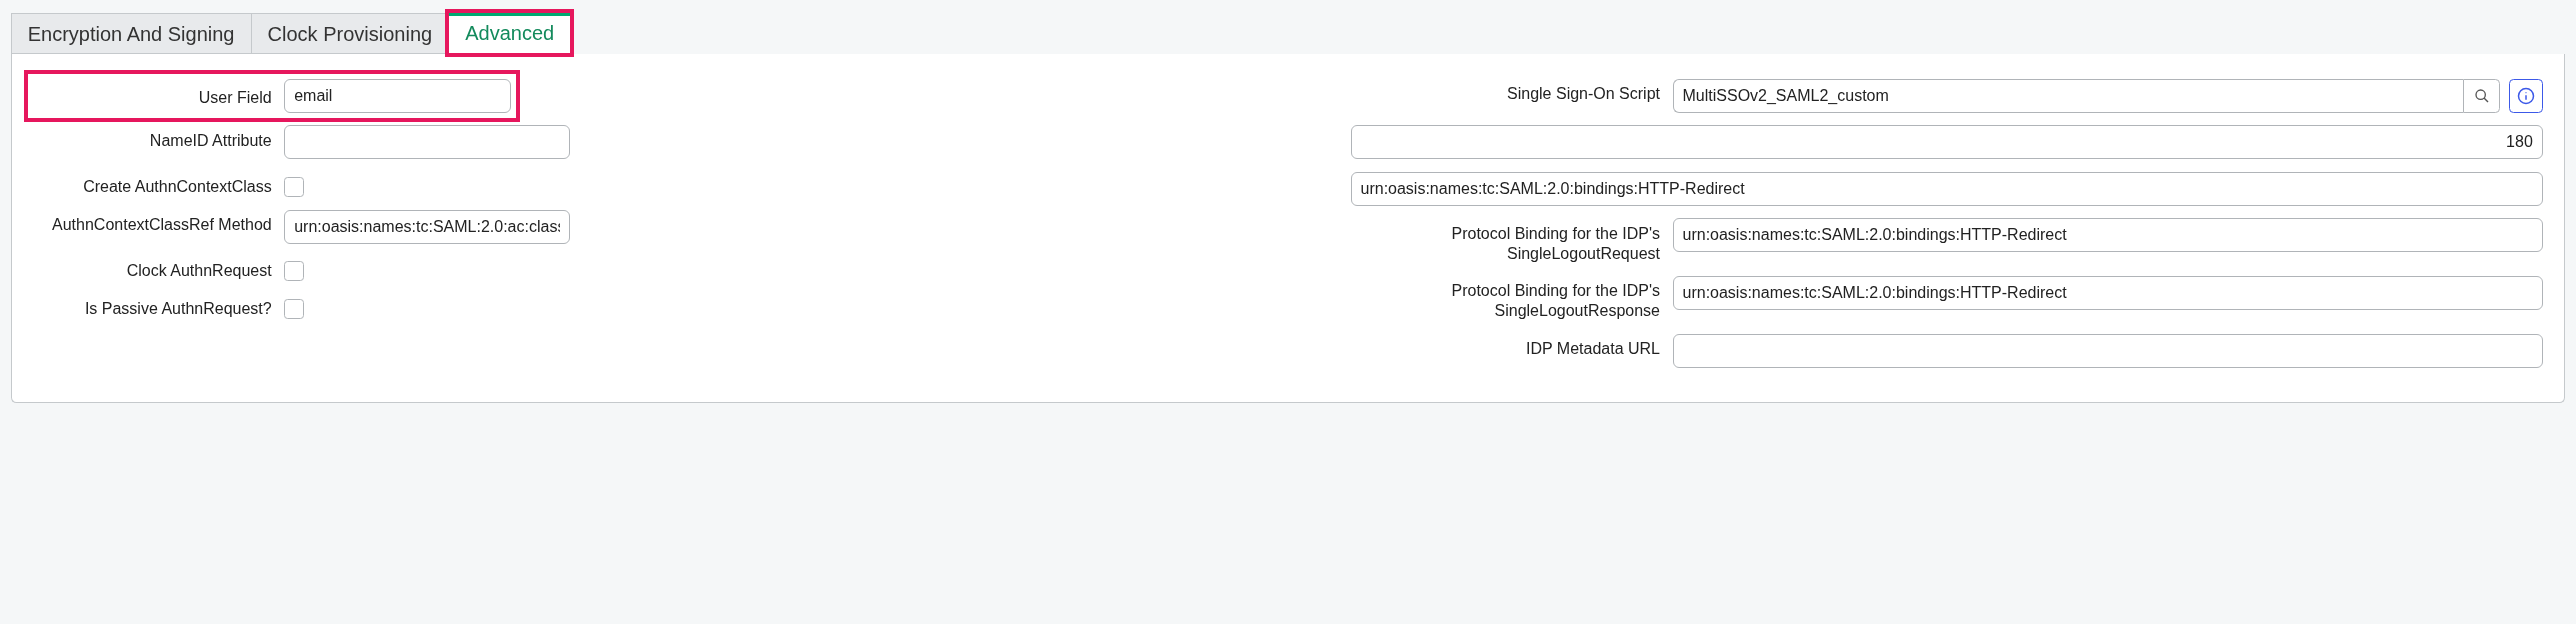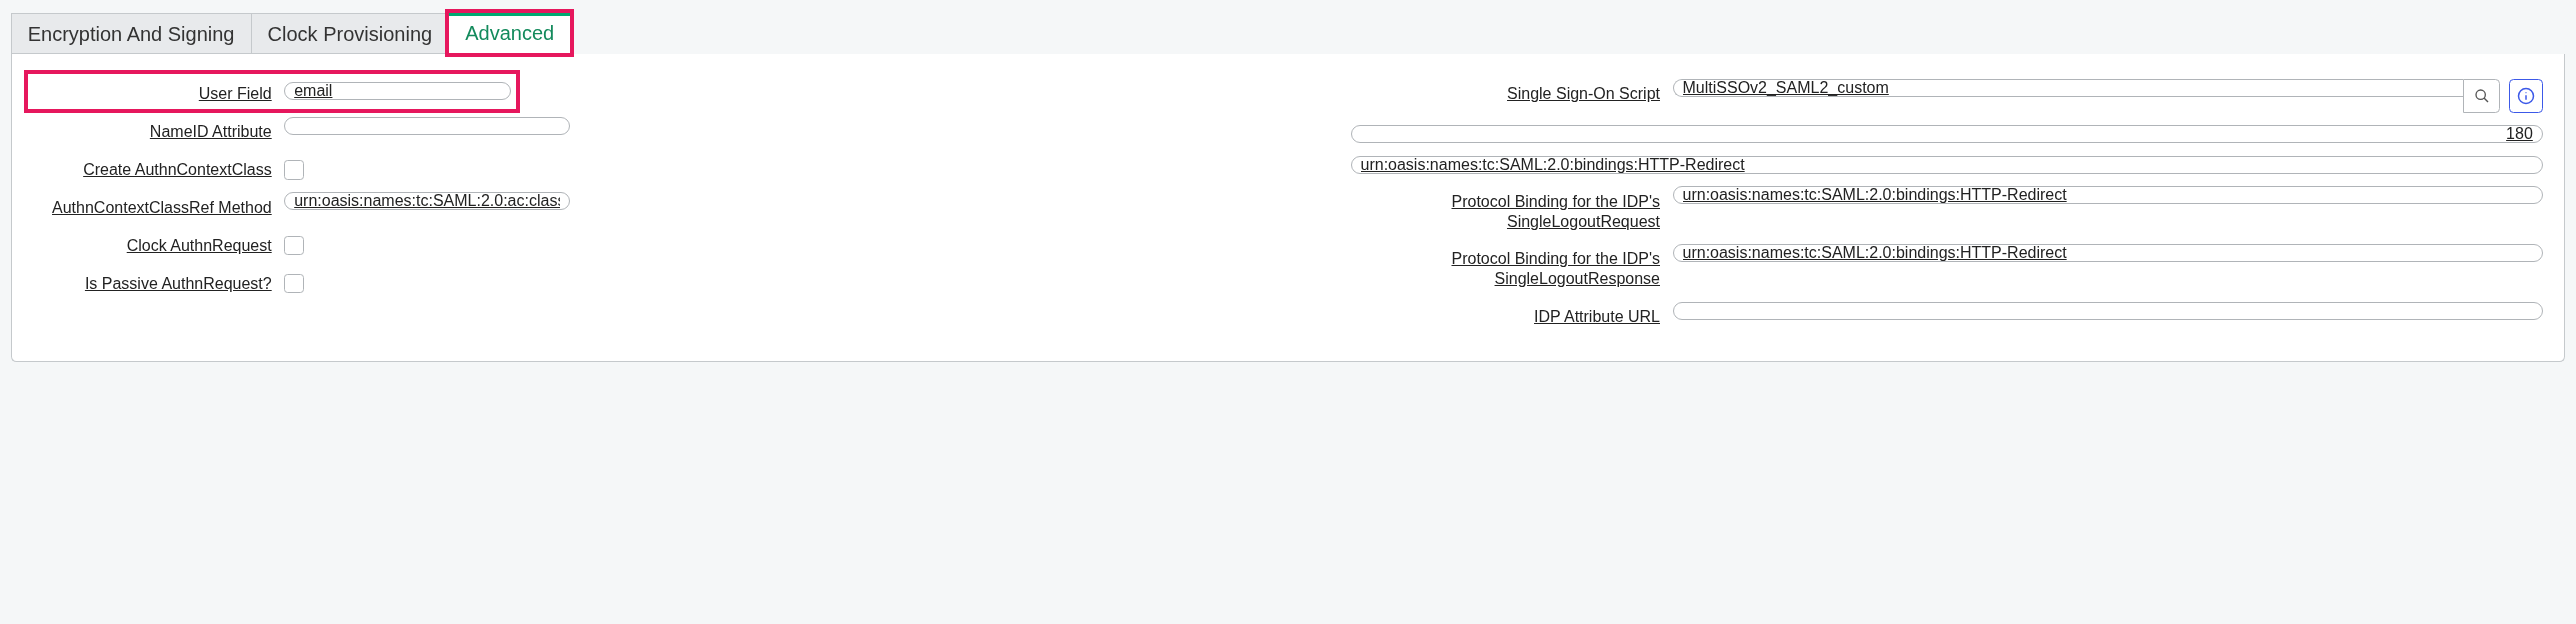--- a/index.html
+++ b/index.html
@@ -66,21 +66,21 @@
     border: 0.9px solid var(--border);
     border-top: none;
     background: #fff;
     padding: 25px 21.5px 21.5px;
     border-radius: 0 0 5.4px 5.4px;
   }
   .columns {
     display: flex;
     gap: 125px;
   }
-  .col { flex: 1; min-width: 0; text-decoration: underline; }
+  .col { flex: 1; min-width: 0; }
   .form-row {
     display: flex;
     align-items: flex-start;
     margin-bottom: 12.5px;
     position: relative;
   }
   .label {
     width: 251px;
     text-align: right;
     padding-right: 12.5px;
@@ -95,25 +95,25 @@
   .field {
     flex: 1;
     min-width: 0;
     display: flex;
     align-items: center;
     gap: 9px;
   }
   input[type="text"] {
     width: 100%;
     max-width: 286px;
-    height: 18px;
+    height: 34px;
     padding: 3.6px 9px;
     font-size: 16px;
     border: 0.9px solid var(--field-border);
-    border-radius: 12px;
+    border-radius: 6px;
     color: #222;
     background: #fff;
   }
   .col-right input[type="text"] { max-width: none; }
   input[type="text"].num { text-align: right; }
   .checkbox {
     width: 19.7px; height: 19.7px;
     border: 0.9px solid var(--field-border);
     border-radius: 3.6px;
     background: #fff;
@@ -259,21 +259,21 @@
             <input type="text" value="urn:oasis:names:tc:SAML:2.0:bindings:HTTP-Redirect" style="">
           </div>
         </div>
         <div class="form-row">
           <div class="label">Protocol Binding for the IDP's SingleLogoutResponse</div>
           <div class="field">
             <input type="text" value="urn:oasis:names:tc:SAML:2.0:bindings:HTTP-Redirect" style="">
           </div>
         </div>
         <div class="form-row">
-          <div class="label">IDP Attribute URL</div>
+          <div class="label">IDP Metadata URL</div>
           <div class="field">
             <input type="text" value="" style="">
           </div>
         </div>
       </div>
     </div>
   </div>
 </div>
 
 

